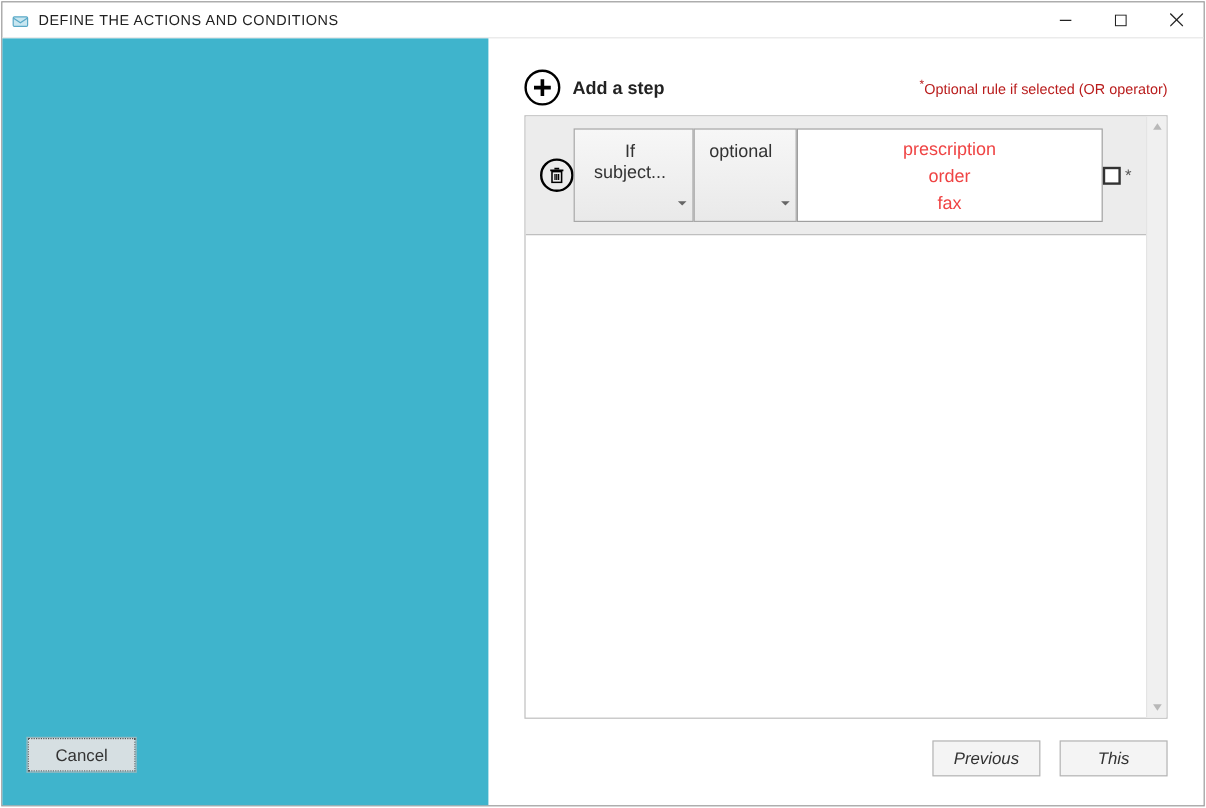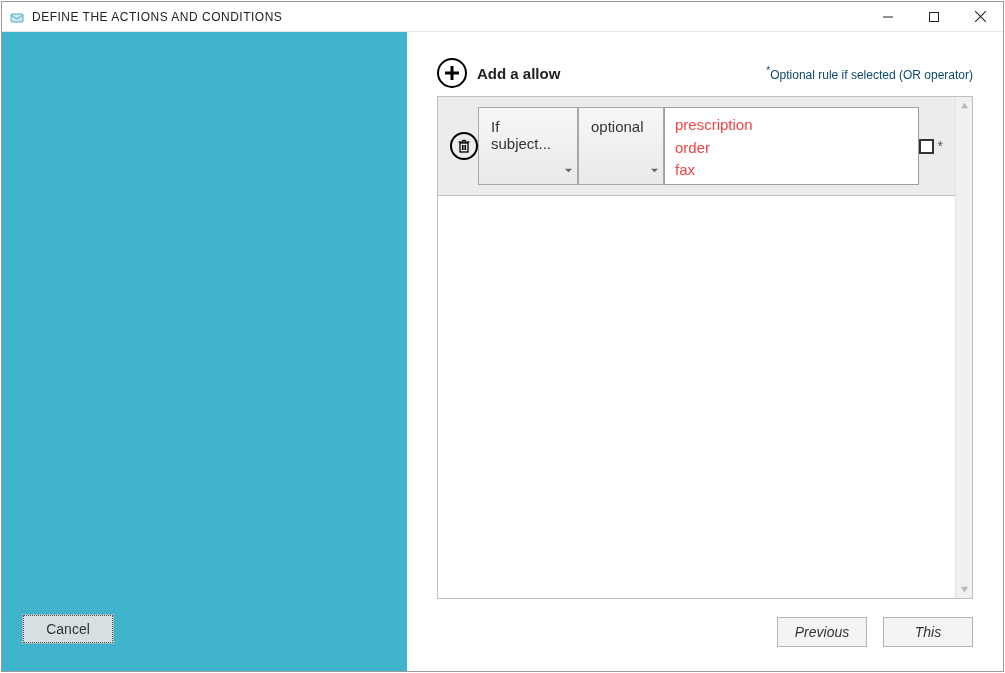--- a/index.html
+++ b/index.html
@@ -11,20 +11,21 @@
     background: #fff;
     color: #333;
     overflow: hidden;
   }
   .window {
     width: 1003px; height: 671px;
     border: 1px solid #9a9a9a;
     margin: 1px 0 0 1px;
     display: flex; flex-direction: column;
     background: #fff;
+    text-align: center;
   }
   
   .titlebar {
     height: 30px; flex: 0 0 30px;
     display: flex; align-items: center;
     border-bottom: 1px solid #e6e6e6;
   }
   .titlebar-icon {
     width: 16px; height: 16px; margin: 0 6px 0 8px;
     display: inline-flex; align-items: center; justify-content: center;
@@ -96,21 +97,21 @@
   .add-rule {
     display: flex; align-items: center; gap: 10px; cursor: pointer;
   }
   .add-rule .plus {
     width: 30px; height: 30px; border: 2.5px solid #000; border-radius: 50%;
     display: flex; align-items: center; justify-content: center;
   }
   .add-rule .plus svg { width: 16px; height: 16px; }
   .add-rule-label { font-size: 15px; font-weight: 600; color: #222; }
   .hint {
-    margin-left: auto; font-size: 12px; color: #0c4a6e;
+    margin-left: auto; font-size: 12px; color: #b91c1c;
   }
   .hint .ast { vertical-align: super; font-size: 10px; }
 
   .rules-area {
     flex: 1; border: 1px solid #bfbfbf; background: #fff;
     position: relative;
     display: flex;
     min-height: 0;
   }
   .rules-list {
@@ -241,21 +242,21 @@
 
     <div class="main">
       <div class="toprow">
         <div class="add-rule">
           <span class="plus">
             <svg viewBox="0 0 16 16">
                 <line x1="8" y1="1" x2="8" y2="15" stroke="#000" stroke-width="3"></line>
                 <line x1="1" y1="8" x2="15" y2="8" stroke="#000" stroke-width="3"></line>
               </svg>
           </span>
-          <span class="add-rule-label">Add a allow</span>
+          <span class="add-rule-label">Add a step</span>
         </div>
         <div class="hint"><span class="ast">*</span><span>Optional rule if selected (OR operator)</span></div>
       </div>
 
       <div class="rules-area">
         <div class="rules-list">
           <div class="rule-row">
             <div class="del-btn">
               <svg viewBox="0 0 14 14">
                 <rect x="3" y="4" width="8" height="9" fill="none" stroke="#000" stroke-width="1.3"></rect>

